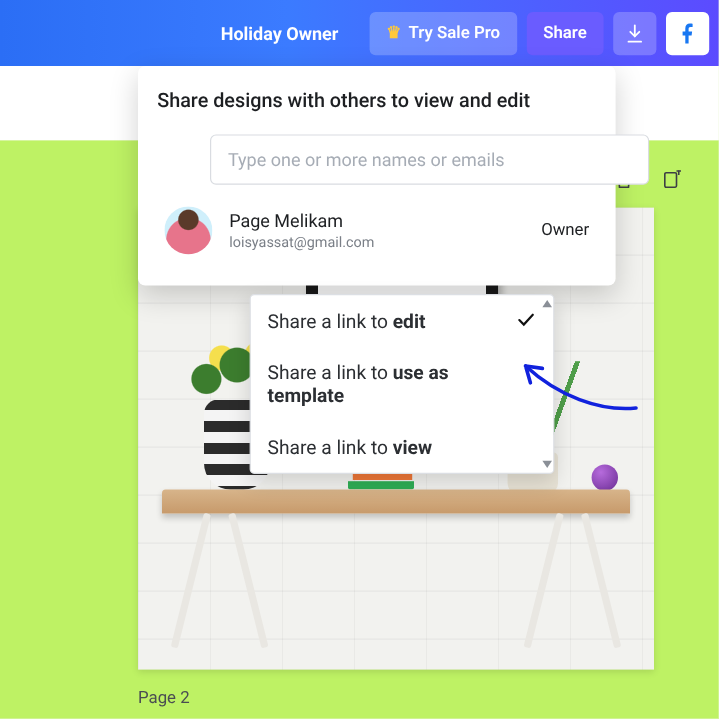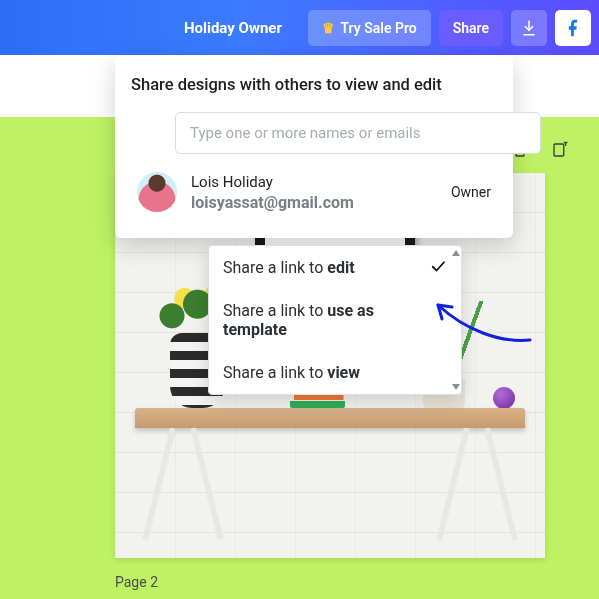--- a/index.html
+++ b/index.html
@@ -97,21 +97,21 @@
     padding: 0 14px; font-size: 15px; outline: none; margin-left: 44px;
   }
   .share-input::placeholder { color: #a6acb5; }
   .owner-row { display: flex; align-items: center; gap: 14px; margin-top: 18px; padding: 0 6px; }
   .avatar { width: 40px; height: 40px; border-radius: 50%;
             background: radial-gradient(circle at 50% 28%, #5a3a2a 0 8px, transparent 9px),
                         radial-gradient(circle at 50% 70%, #e7748b 0 18px, transparent 19px),
                         #cfeffb; }
   .owner-info { flex: 1; }
   .owner-info .name  { font-size: 15px; color: #1d1f22; }
-  .owner-info .email { font-size: 16px; color: #7a7f87; margin-top: 2px; font-weight: bold; }
+  .owner-info .email { font-size: 12px; color: #7a7f87; margin-top: 2px; }
   .owner-role { font-size: 14px; color: #1d1f22; }
 
   
   .link-dd {
     position: absolute; left: 208px; top: 245px; width: 254px;
     background:#fff; border:1px solid #dcdfe4; border-radius:4px;
     box-shadow: 0 6px 18px rgba(0,0,0,.15); z-index: 60;
   }
   .link-dd .track { position:absolute; right:2px; top:4px; bottom:4px; width:8px; }
   .link-dd .track::before, .link-dd .track::after{
@@ -200,21 +200,21 @@
 </div>
 
 <div class="popover">
   <h2>Share designs with others to view and edit</h2>
 
   <input class="share-input" type="text" placeholder="Type one or more names or emails" style="">
 
   <div class="owner-row">
     <div class="avatar"></div>
     <div class="owner-info">
-      <div class="name">Lois Holiday</div>
+      <div class="name">Page Melikam</div>
       <div class="email">loisyassat@gmail.com</div>
     </div>
     <div class="owner-role">Owner</div>
   </div>
 </div>
 
 <div class="link-dd">
   <div class="track"></div>
 
   <div class="opt">

